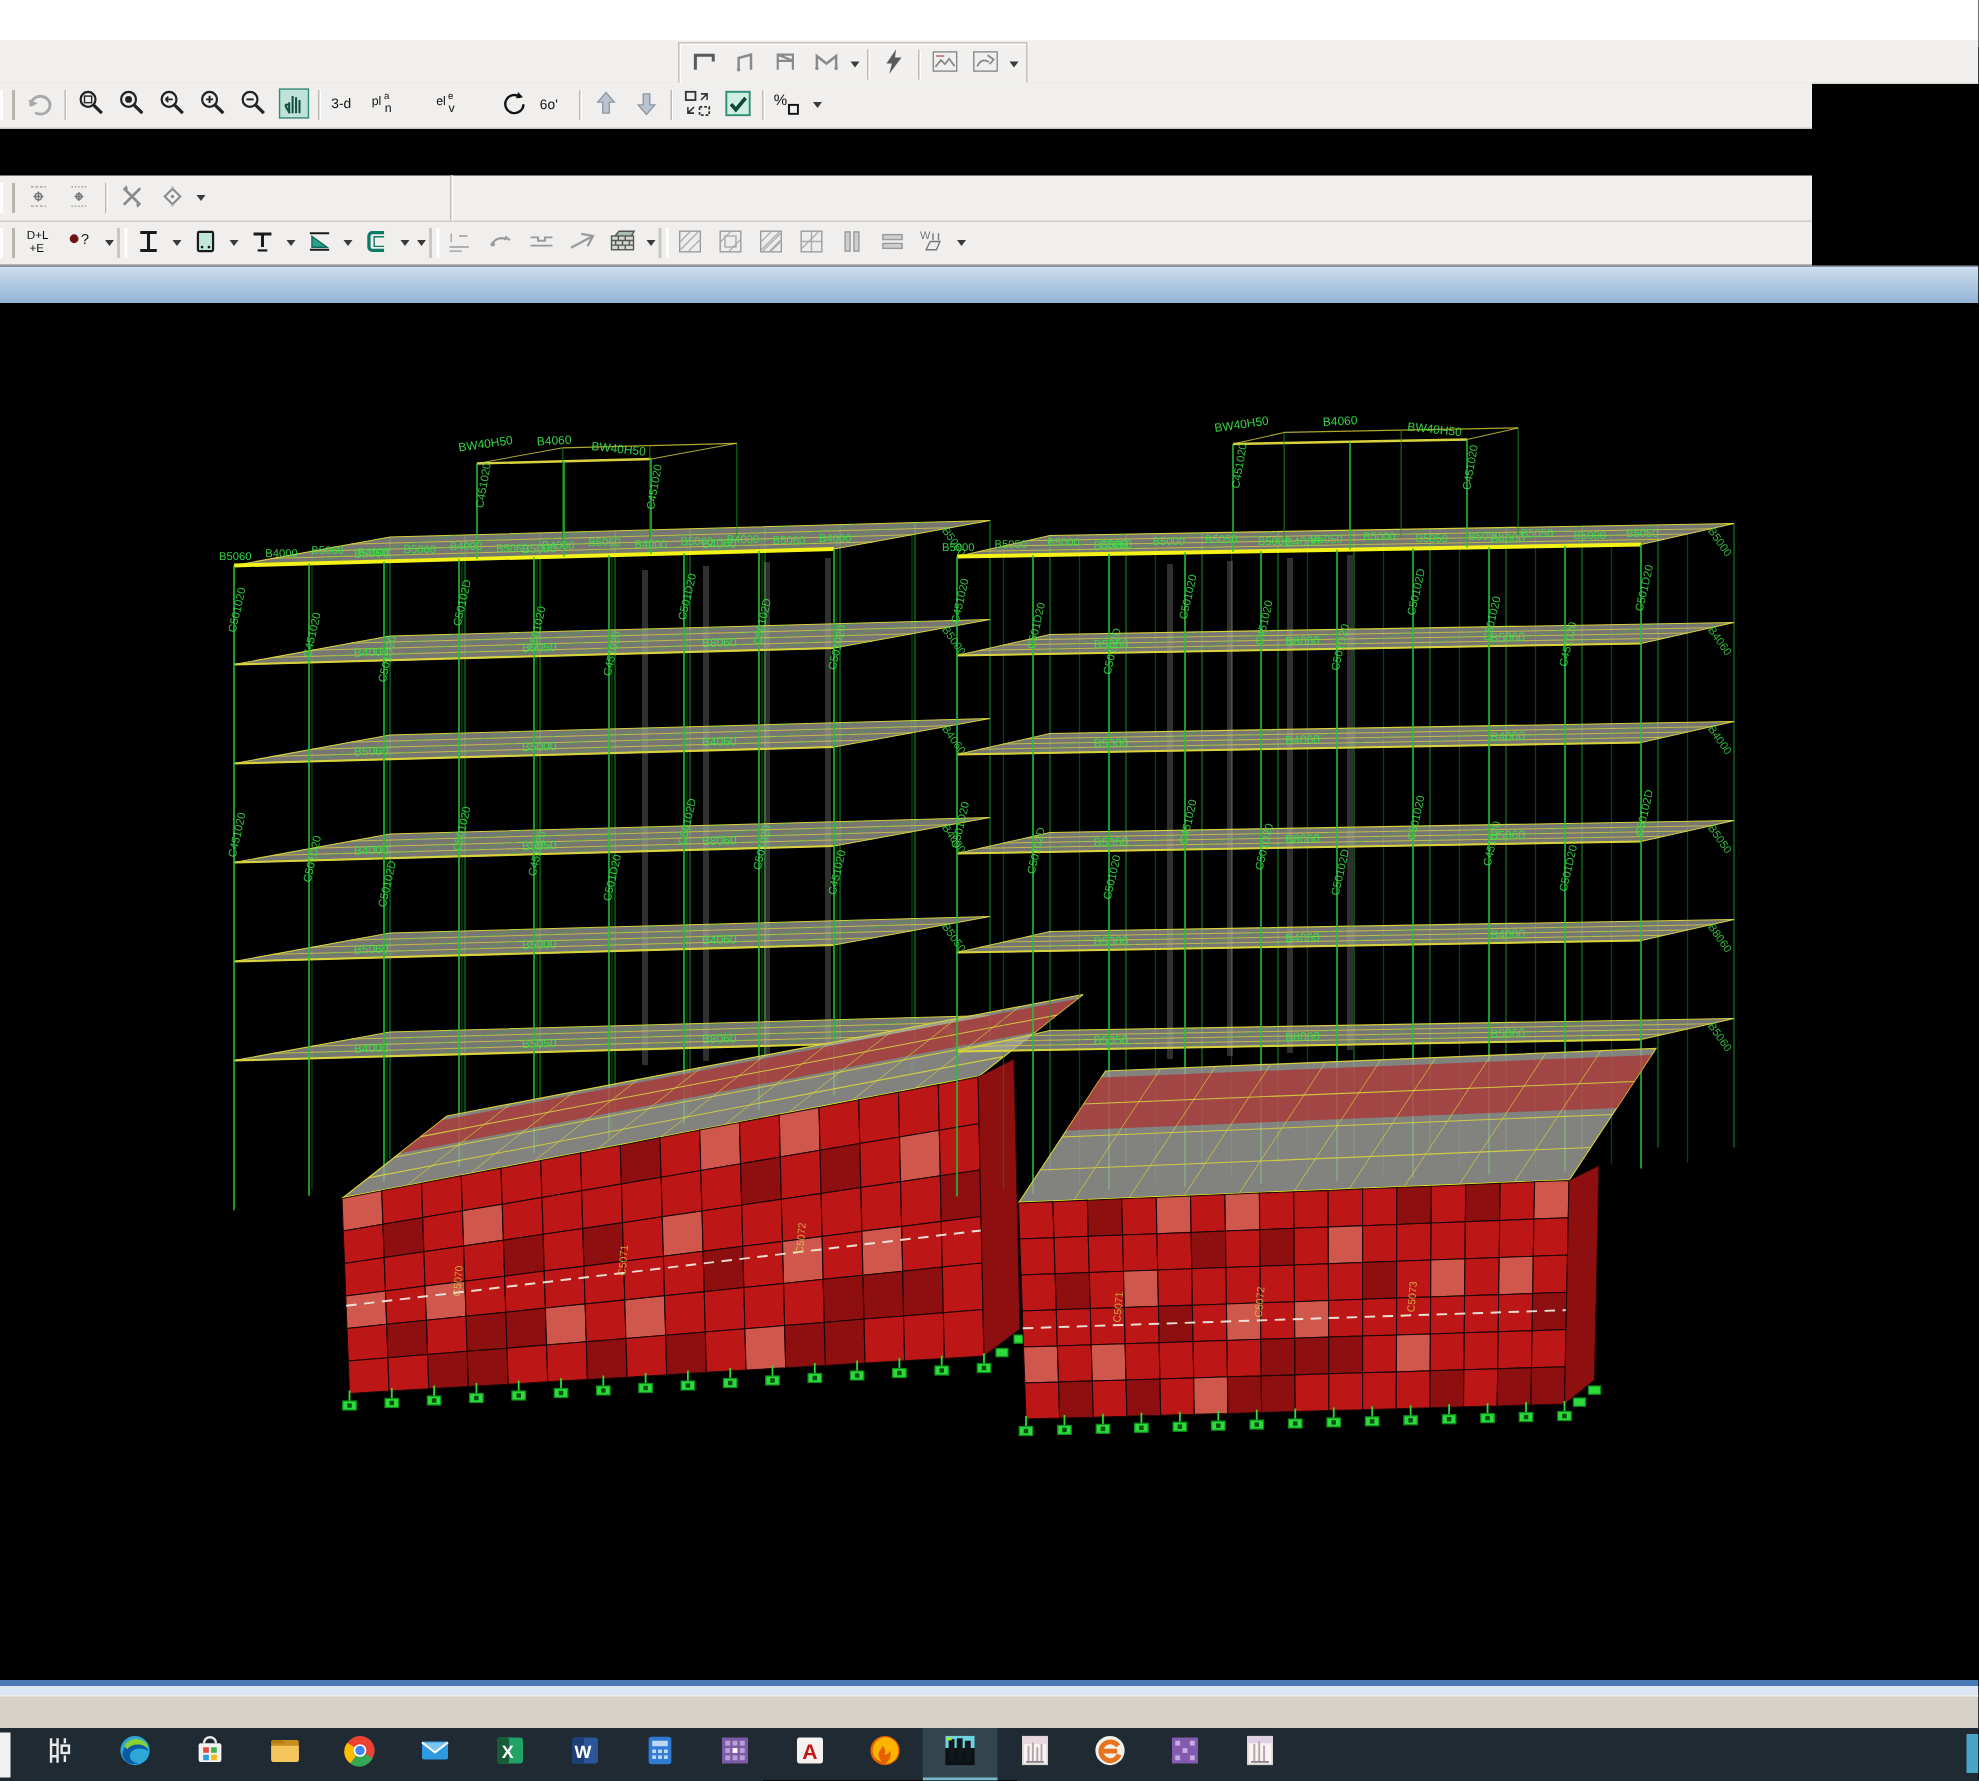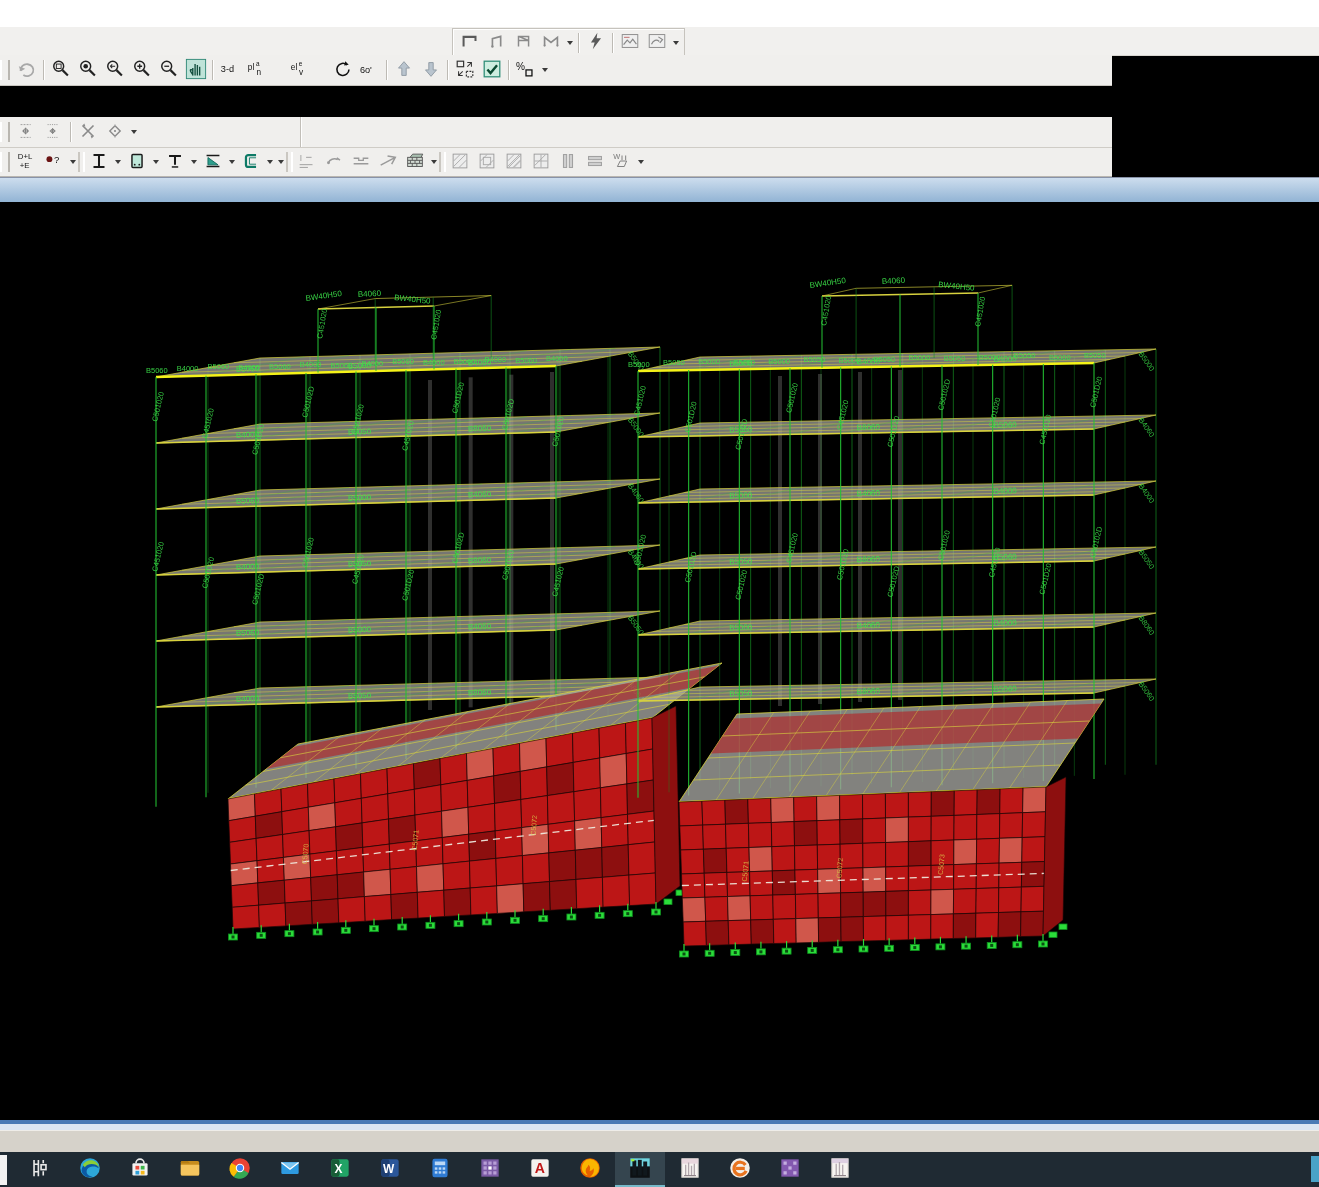--- a/index.html
+++ b/index.html
@@ -1,20 +1,20 @@
 <!DOCTYPE html>
 <html><head>
 <meta charset="utf-8">
 <style>
   html,body{margin:0;padding:0;background:#000;}
   body{width:1319px;height:1187px;position:relative;overflow:hidden;
        font-family:"Liberation Sans",sans-serif;-webkit-font-smoothing:antialiased;}
   .strip-top{position:absolute;left:0;top:0;width:1319px;height:27px;background:#ffffff;}
   .band-float{position:absolute;left:0;top:27px;width:1319px;height:28px;background:#f1f0ee;border-bottom:1px solid #d9d6d0;}
-  .toolbar-row{position:absolute;left:0;width:1112px;background:#f0efed;display:flex;align-items:center;}
+  .toolbar-row{position:absolute;left:0;width:1208px;background:#f0efed;display:flex;align-items:center;}
   #row-main{top:55px;height:30px;border-bottom:1px solid #c9c6c0;}
   #row-menu{top:86px;height:30px;background:#f0efed;border-bottom:1px solid #d2cfc9;display:flex;align-items:center;}
   #row-small{top:117px;height:30px;border-bottom:1px solid #cfccc6;}
   #row-design{top:148px;height:28px;border-bottom:1px solid #b9b6b0;}
   .blue-band{position:absolute;left:0;top:177px;width:1319px;height:25px;
              background:linear-gradient(#cdddee,#8fb2d3);border-top:1px solid #8892a8;}
   #viewport{position:absolute;left:0;top:202px;width:1319px;height:918px;background:#000;}
   .win-bottom-line{position:absolute;left:0;top:1120px;width:1319px;height:4px;background:#4a7ab5;}
   .win-bottom-lite{position:absolute;left:0;top:1124px;width:1319px;height:6px;background:#dce6f2;}
   .status-bar{position:absolute;left:0;top:1130px;width:1319px;height:22px;background:#d6d2ca;border-top:1px solid #efede9;}

